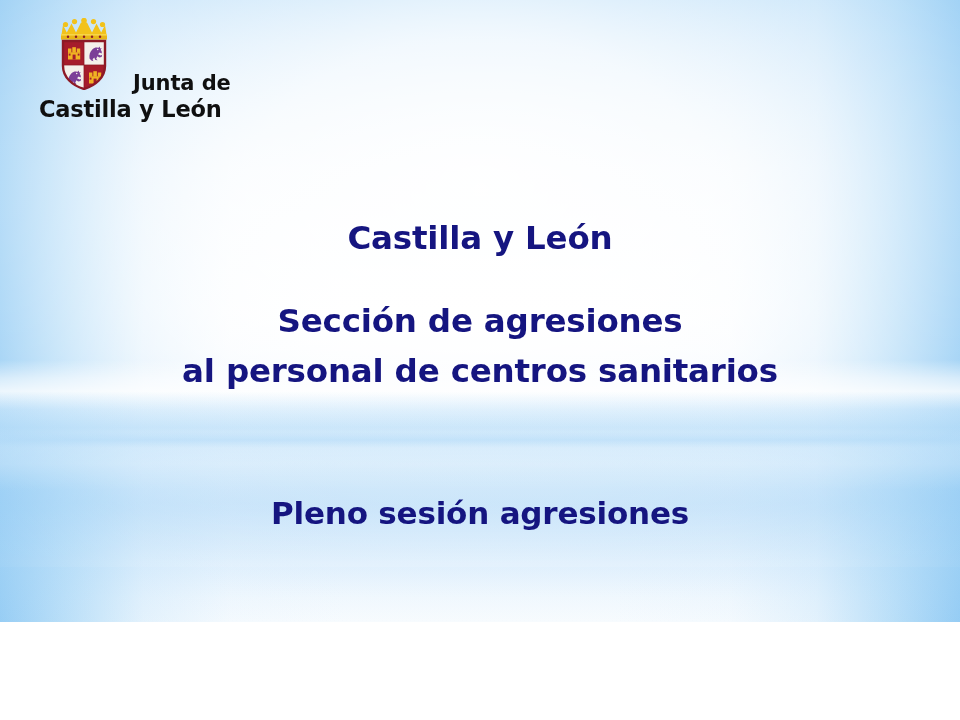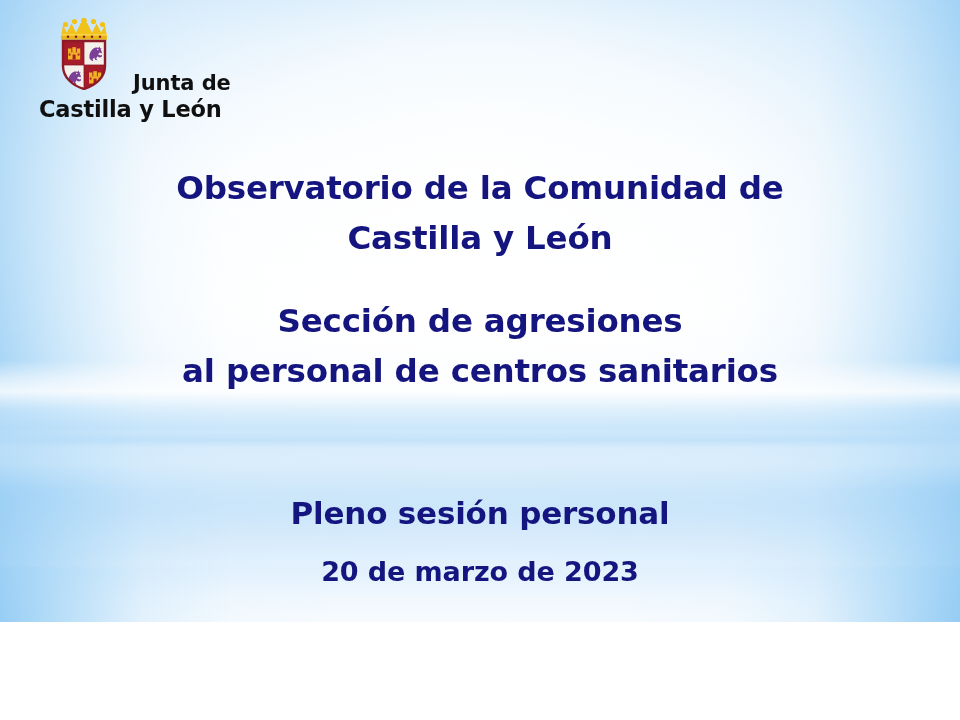--- a/index.html
+++ b/index.html
@@ -283,26 +283,24 @@
     </div>
 
     <div class="logo-word">
       <div class="logo-word-l1">Junta de</div>
       <div class="logo-word-l2">Castilla y León</div>
     </div>
   </div>
 
   <div class="text-layer">
 
-    <div class="tline t-title-1">Observatorio de la Comunidad de</div>
 
     <div class="tline t-title-2">Castilla y León</div>
 
     <div class="tline t-sub-2">al personal de centros sanitarios</div>
 
     <div class="tline t-sub-1">Sección de agresiones</div>
 
-    <div class="tline t-event">Pleno sesión personal</div>
-
-    <div class="tline t-date">20 de marzo de 2023</div>
+    <div class="tline t-event">Pleno sesión agresiones</div>
+
   </div>
 
 </div>
 
 </body></html>

